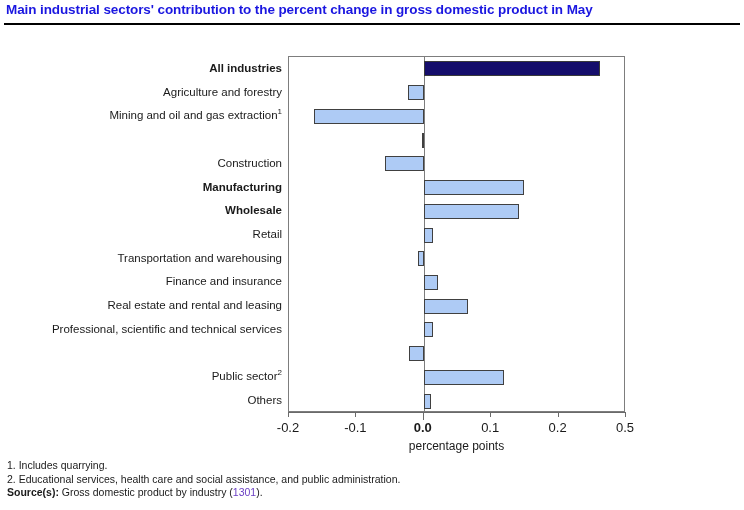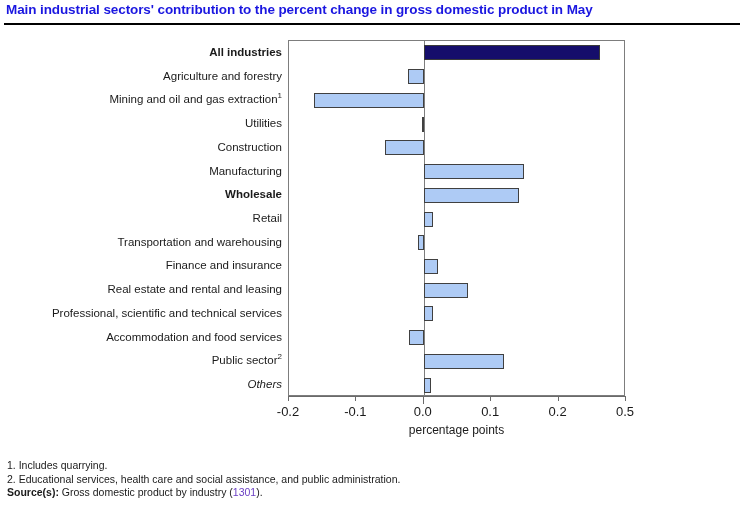--- a/index.html
+++ b/index.html
@@ -34,21 +34,21 @@
     top: 23px;
     width: 736px;
     height: 0;
     border-top: 2px solid #000000;
   }
 
   
   #figure {
     position: absolute;
     left: 0;
-    top: 14px;
+    top: 30px;
     width: 744px;
     height: 420px;
   }
 
   
   #category-labels {
     position: absolute;
     left: 0px;
     top: 26px;
     width: 282px;
@@ -163,32 +163,30 @@
 
 <div id="chart-title">Main industrial sectors' contribution to the percent change in gross domestic product in May</div>
 <div id="title-rule"></div>
 
 <div id="figure">
 
   <div id="category-labels">
       <div class="cat-label is-total" style="top: 5.86667px;">All industries</div>
       <div class="cat-label" style="top: 29.6px;">Agriculture and forestry</div>
       <div class="cat-label" style="top: 53.3333px;">Mining and oil and gas extraction<sup>1</sup></div>
-      <div class="cat-label" style="top: 77.0667px;">Utilities</div>
       <div class="cat-label" style="top: 100.8px; padding-left: 38px;">Construction</div>
-      <div class="cat-label" style="top: 124.533px;">Manufacturing</div>
+      <div class="cat-label" style="top: 124.533px; font-weight: bold;">Manufacturing</div>
       <div class="cat-label" style="top: 148.267px; font-weight: bold;">Wholesale</div>
       <div class="cat-label" style="top: 172px;">Retail</div>
       <div class="cat-label" style="top: 219.467px;">Finance and insurance</div>
       <div class="cat-label" style="top: 195.733px;">Transportation and warehousing</div>
       <div class="cat-label" style="top: 243.2px;">Real estate and rental and leasing</div>
       <div class="cat-label" style="top: 266.933px;">Professional, scientific and technical services</div>
-      <div class="cat-label" style="top: 290.667px;">Accommodation and food services</div>
       <div class="cat-label" style="top: 314.4px;">Public sector<sup>2</sup></div>
-      <div class="cat-label" style="top: 338.133px; font-style: italic;">Others</div>
+      <div class="cat-label" style="top: 338.133px;">Others</div>
     </div>
 
   <div id="plot-frame">
     <div id="zero-line" style="left: 134.8px;"></div>
   <div class="bar total" style="left: 134.8px; width: 176.588px; top: 4.36667px;"></div>
       <div class="bar" style="left: 118.624px; width: 16.176px; top: 28.1px;"></div>
       <div class="bar" style="left: 24.938px; width: 109.862px; top: 51.8333px;"></div>
       <div class="bar" style="left: 132.778px; width: 2.022px; top: 75.5667px;"></div>
       <div class="bar" style="left: 96.382px; width: 38.418px; top: 99.3px;"></div>
       <div class="bar" style="left: 134.8px; width: 100.426px; top: 123.033px;"></div>
@@ -204,21 +202,21 @@
     </div>
 
   <div id="x-axis-line"></div>
 
   <div id="x-axis-title">percentage points</div>
 <div class="tick" style="left: 288px;"></div>
     <div class="tick-label" style="left: 288px;">-0.2</div>
     <div class="tick" style="left: 355.4px;"></div>
     <div class="tick-label" style="left: 355.4px;">-0.1</div>
     <div class="tick major" style="left: 422.8px;"></div>
-    <div class="tick-label" style="left: 422.8px;">0.0</div>
+    <div class="tick-label" style="left: 422.8px; font-weight: bold;">0.0</div>
     <div class="tick" style="left: 490.2px;"></div>
     <div class="tick-label" style="left: 490.2px;">0.1</div>
     <div class="tick" style="left: 557.6px;"></div>
     <div class="tick-label" style="left: 557.6px;">0.2</div>
     <div class="tick" style="left: 625px;"></div>
     <div class="tick-label" style="left: 625px;">0.5</div>
   </div>
 
 <div id="footnotes">
   <div class="fn-line">1. Includes quarrying.</div>

